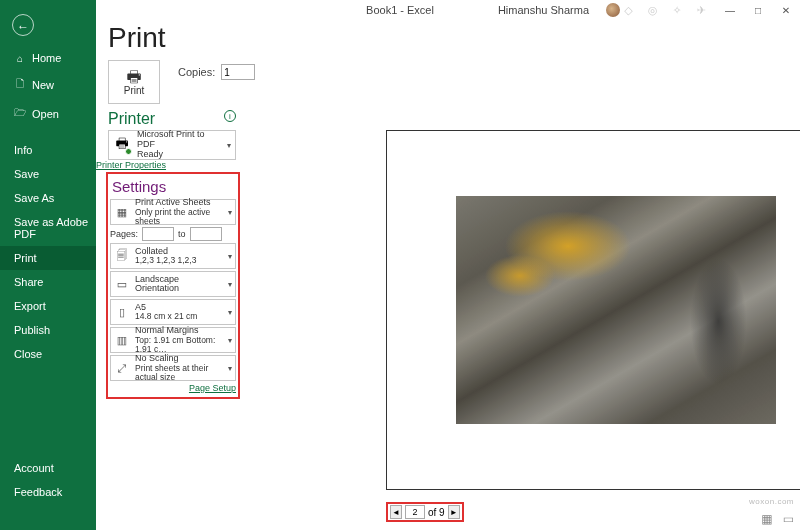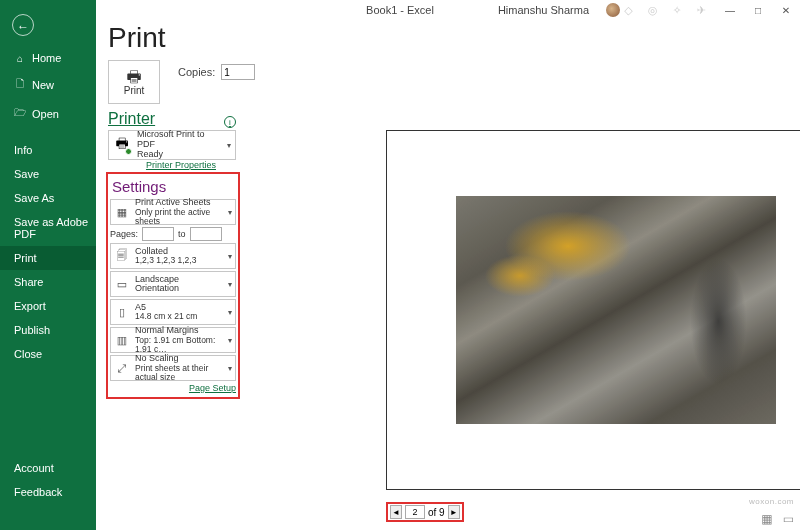--- a/index.html
+++ b/index.html
@@ -18,28 +18,28 @@
   .sidebar .sep { height: 10px; }
   .sidebar .gap { height: 90px; }
   .sidebar .ico { width: 12px; display: inline-block; text-align: center; font-size: 10px; }
   .main { position: absolute; left: 96px; right: 0; top: 20px; bottom: 0; background: #fff; }
   .heading { font-size: 28px; font-weight: 300; color: #222; padding: 2px 0 6px 12px; }
   .toprow { display: flex; align-items: flex-start; padding-left: 12px; gap: 18px; }
   .printtile { width: 52px; height: 44px; border: 1px solid #c6c6c6; display: flex; flex-direction: column; align-items: center; justify-content: center; font-size: 10px; color: #333; background: #fff; cursor: pointer; }
   .printtile .pi { font-size: 16px; line-height: 1; }
   .copies { display: flex; align-items: center; gap: 6px; margin-top: 4px; font-size: 11px; color: #444; }
   .spin { width: 34px; height: 16px; border: 1px solid #aaa; font-size: 10px; padding: 0 2px; background: #fff; }
-  .section { padding: 6px 0 2px 12px; color: #0f7040; font-size: 16px; font-weight: 400; display: flex; align-items: flex-end; justify-content: space-between; width: 140px; text-decoration: underline; }
+  .section { padding: 6px 0 2px 12px; color: #0f7040; font-size: 16px; font-weight: 400; display: flex; align-items: flex-start; justify-content: space-between; width: 140px; }
   .info-ico { width: 12px; height: 12px; border: 1px solid #0f7040; border-radius: 50%; font-size: 8px; display: flex; align-items: center; justify-content: center; color: #0f7040; }
   .printer-row { margin-left: 12px; width: 128px; height: 30px; border: 1px solid #c6c6c6; display: flex; align-items: center; padding: 2px 4px; gap: 6px; cursor: pointer; }
   .printer-row .pic { width: 18px; height: 18px; display: flex; align-items: center; justify-content: center; font-size: 14px; position: relative; }
   .printer-row .pic .dot { position: absolute; bottom: -1px; right: -1px; width: 7px; height: 7px; background: #2b8a2b; border-radius: 50%; border: 1px solid #fff; }
   .printer-row .txt { flex: 1; font-size: 9px; line-height: 1.1; color: #333; }
   .printer-row .car { font-size: 8px; color: #555; }
-  .linkline { text-align: right; width: 120px; margin-left: 0; font-size: 9px; }
+  .linkline { text-align: left; width: 120px; margin-left: 0; font-size: 9px; }
   .linkline a { color: #0f7040; text-decoration: underline; cursor: pointer; }
   .settings-panel { margin: 2px 0 0 10px; width: 134px; border: 2px solid #e03030; padding: 4px 2px 4px 2px; }
   .settings-panel .hdr { color: #701a75; font-size: 15px; padding: 0 0 2px 2px; }
   .opt { height: 26px; border: 1px solid #c6c6c6; margin: 2px 0; display: flex; align-items: center; padding: 0 3px; gap: 5px; cursor: pointer; background: #fff; }
   .opt .oi { width: 16px; height: 16px; display: flex; align-items: center; justify-content: center; font-size: 11px; color: #555; }
   .opt .ot { flex: 1; font-size: 8.5px; line-height: 1.05; color: #333; }
   .opt .ot .t1 { font-size: 9px; }
   .opt .oc { font-size: 8px; color: #555; }
   .pagesrow { display: flex; align-items: center; gap: 4px; font-size: 9px; color: #333; margin: 2px 0; }
   .pagesrow .pspin { width: 32px; height: 14px; border: 1px solid #aaa; font-size: 9px; padding: 0 2px; }

